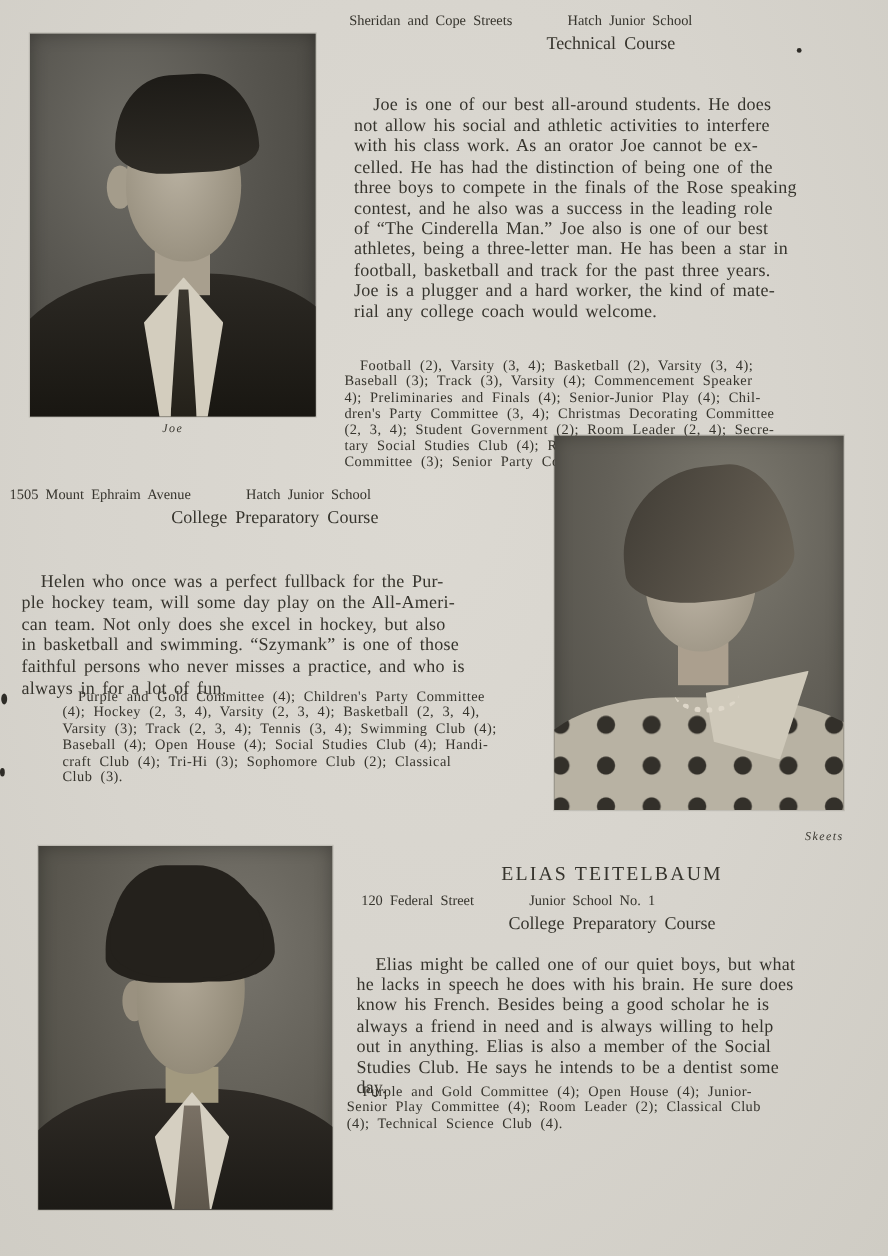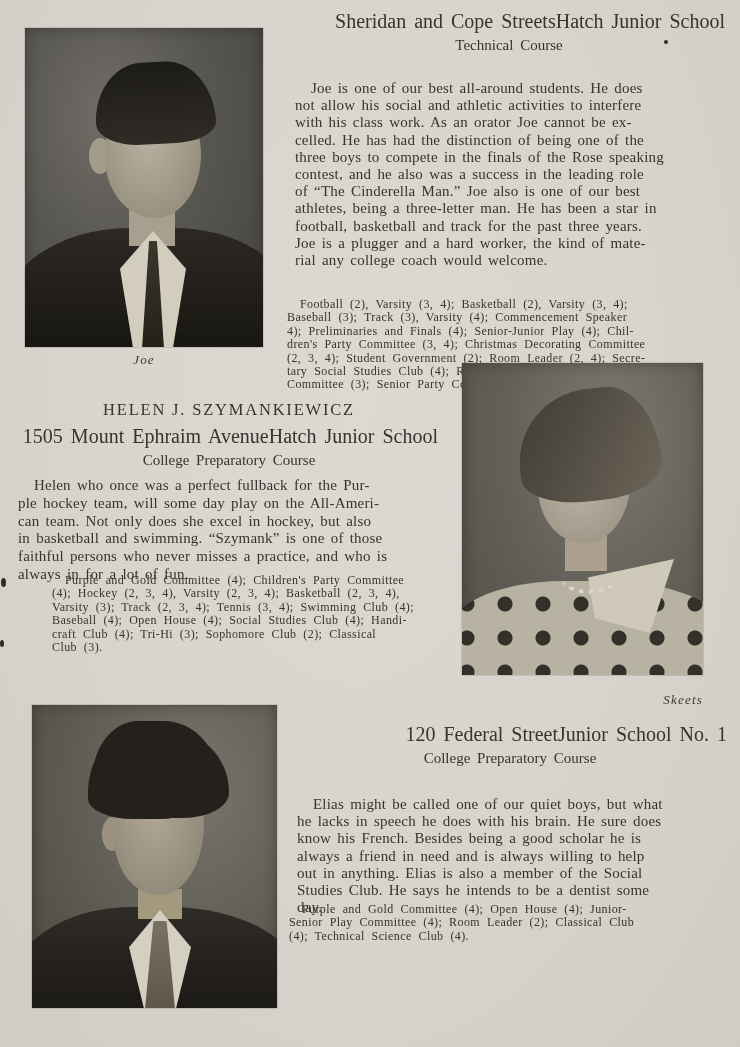--- a/index.html
+++ b/index.html
@@ -7,32 +7,32 @@
     position:relative; width:740px; height:1047px; margin:0 auto;
     background: radial-gradient(ellipse at 48% 38%, #dcd9d2 0%, #d7d4cd 55%, #cfccc4 100%);
     font-family:"Liberation Serif", serif;
     color:#36342d;
     overflow:hidden;
   }
   .abs { position:absolute; }
 
   
   .title   { text-align:center; font-size:16.5px; letter-spacing:1.8px; white-space:nowrap; }
-  .addr-row{ display:flex; justify-content:flex-end; font-size:20px; word-spacing:3px; margin-top:5px; }
+  .addr-row{ display:flex; justify-content:flex-start; font-size:12px; word-spacing:3px; margin-top:5px;gap:46px; }
   .course  { text-align:center; font-size:15px; word-spacing:3px; margin-top:4px; }
 
   .bio {
     margin:12px; font-size:15px; line-height:17.2px; letter-spacing:.2px; word-spacing:2.2px;
     white-space:pre-line; text-indent:16px;
   }
   .acts {
     margin:0; font-size:12px; line-height:13.4px; letter-spacing:.4px; word-spacing:3.5px;
     white-space:pre-line; text-indent:13px;
   }
-  .caption { font-style:italic; font-size:13px; letter-spacing:1.2px; text-align:center; color:#3b3932; }
+  .caption { font-style:italic; font-size:10px; letter-spacing:1.2px; text-align:center; color:#3b3932; }
 
   
   .photo { position:absolute; overflow:hidden; box-shadow: inset 0 0 14px rgba(0,0,0,.30), 0 0 0 1px rgba(60,58,50,.15); }
   .photo > div { position:absolute; }
 
   .photo1 { left:25px;  top:28px;  width:238px; height:319px;
             background: radial-gradient(ellipse at 35% 28%, #6f6d66 0%, #585650 45%, #44423c 100%); }
   .p1-hair { left:70px; top:34px; width:120px; height:82px; background:linear-gradient(#1d1b17,#2f2c26);
              border-radius:50% 50% 42% 46% / 90% 95% 30% 35%; transform:rotate(-3deg); }
   .p1-ear  { left:64px; top:110px; width:22px; height:36px; background:#a49c8b; border-radius:50%; }
@@ -124,21 +124,20 @@
 rial any college coach would welcome.</p>
   <p class="abs acts" style="left:287px; top:258px; width:448px;margin-top:40px;">Football (2), Varsity (3, 4); Basketball (2), Varsity (3, 4);
 Baseball (3); Track (3), Varsity (4); Commencement Speaker
 4); Preliminaries and Finals (4); Senior-Junior Play (4); Chil-
 dren's Party Committee (3, 4); Christmas Decorating Committee
 (2, 3, 4); Student Government (2); Room Leader (2, 4); Secre-
 tary Social Studies Club (4); Record Staff (2, 3); Junior Party
 Committee (3); Senior Party Committee (4).</p>
 
   <div class="abs" style="left:6px; top:400px; width:446px;">
-    <div class="title">HELEN J. SZYMANKIEWICZ</div>
     <div class="addr-row" style="padding:0 14px 0 2px;">
       <span>1505 Mount Ephraim Avenue</span>
       <span>Hatch Junior School</span>
     </div>
     <div class="course">College Preparatory Course</div>
   </div>
 
   <p class="abs bio" style="left:6px; top:465px; width:446px; line-height:17.8px;">Helen who once was a perfect fullback for the Pur-
 ple hockey team, will some day play on the All-Ameri-
 can team.  Not only does she excel in hockey, but also
@@ -156,20 +155,21 @@
     <div class="p2-blouse"></div>
     <div class="p2-collar"></div>
     <div class="p2-neck"></div>
     <div class="p2-necklace"></div>
     <div class="p2-face"></div>
     <div class="p2-hair"></div>
   </div>
   <div class="abs caption" style="left:462px; top:692px; width:241px;text-align:right;">Skeets</div>
 
   <div class="abs" style="left:285px; top:718px; width:450px;">
+    <div class="title">ELIAS TEITELBAUM</div>
     <div class="addr-row" style="padding:0 8px 0 16px;">
       <span>120 Federal Street</span>
       <span>Junior School No. 1</span>
     </div>
     <div class="course">College Preparatory Course</div>
   </div>
 
   <p class="abs bio" style="left:285px; top:784px; width:450px;">Elias might be called one of our quiet boys, but what
 he lacks in speech he does with his brain.  He sure does
 know his French.  Besides being a good scholar he is

